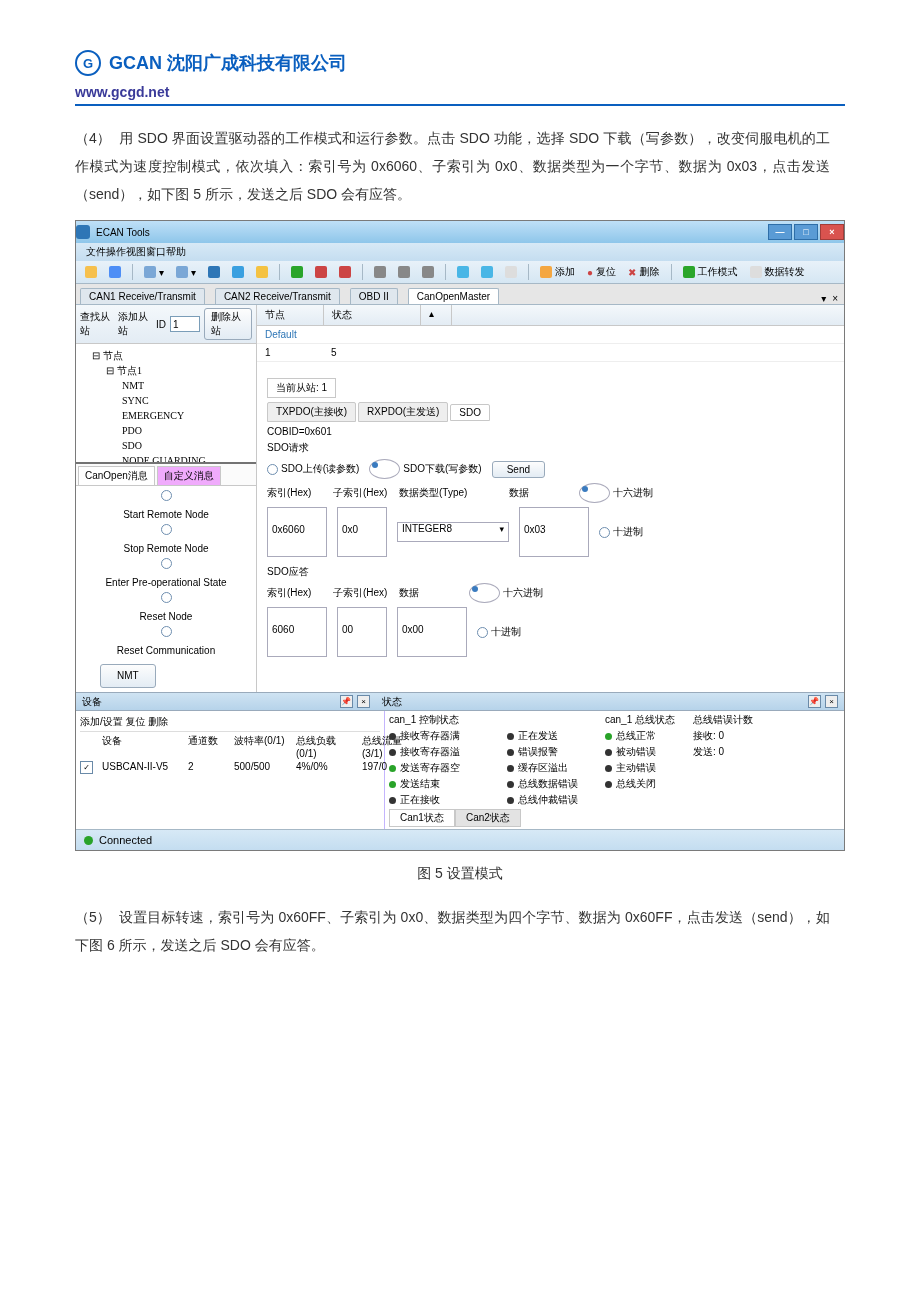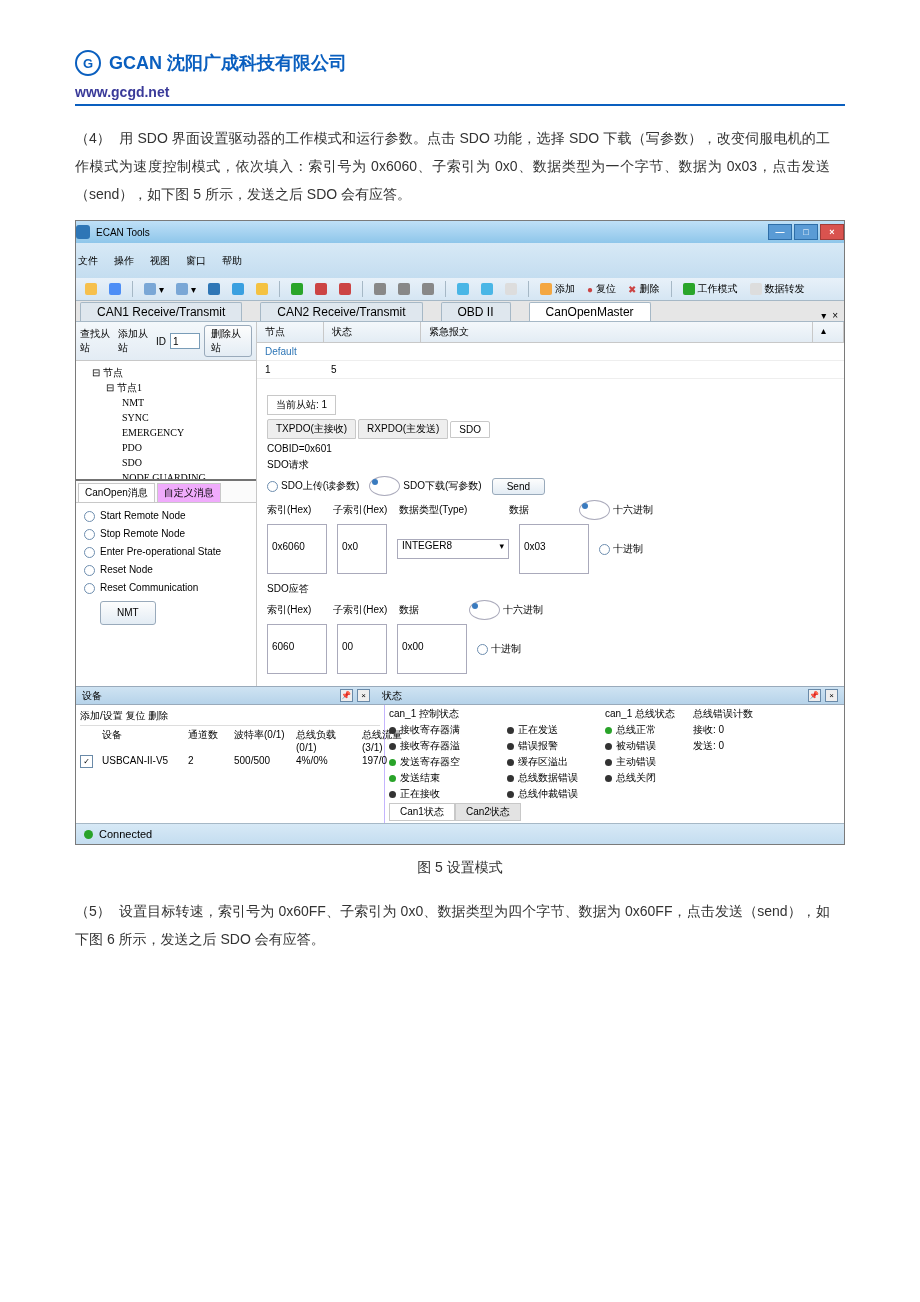--- a/index.html
+++ b/index.html
@@ -12,42 +12,42 @@
   .para .num { display:inline-block; width:44px; }
   .fig-cap { text-align:center; margin:14px 0 20px 0; }
 
   
   .shot { border:1px solid #7a7a7a; font-family:Tahoma,SimSun,Arial,sans-serif; font-size:10px; color:#000; background:#ececec; }
   .titlebar { background:linear-gradient(#bfe0f7,#8ec6ea); height:22px; display:flex; align-items:center; padding:0 0; }
   .titlebar .ico { width:14px; height:14px; background:#2e76b6; border-radius:3px; margin-right:6px; }
   .tb-space { flex:1; }
   .tb-btn { width:22px; height:14px; margin-left:2px; background:#5a9bd5; border:1px solid #2e6ea8; display:flex; align-items:center; justify-content:center; color:#fff; font-weight:bold; font-size:9px;}
   .tb-btn.close { background:#d9534f; border-color:#a13c39; }
-  .menubar { background:linear-gradient(#d7e9f6,#c4ddf0); height:35px; display:flex; align-items:center; padding-left:2px; gap:16px; font-size:10px;}
+  .menubar { background:linear-gradient(#d7e9f6,#c4ddf0); height:18px; display:flex; align-items:center; padding-left:10px; font-size:10px;}
   .toolbar { background:linear-gradient(#e8f1f9,#d5e6f3); height:22px; display:flex; align-items:center; padding:0 6px; gap:6px; border-bottom:1px solid #a6b8c6;}
   .toolbar .sep { width:1px; height:16px; background:#a6b8c6; margin:0 2px; }
   .toolbar .btn { display:flex; align-items:center; gap:3px; padding:0 3px; }
   .ic { width:12px; height:12px; display:inline-block; border-radius:2px; }
   .tabs { background:#e6e6e6; height:20px; display:flex; align-items:flex-end; padding-left:4px; border-bottom:1px solid #a6b8c6;}
-  .tab { background:#fff; border:1px solid #a6b8c6; border-bottom:none; padding:2px 16px; margin-right:18px; font-size:12px; border-radius:2px 2px 0 0;}
+  .tab { background:#fff; border:1px solid #a6b8c6; border-bottom:none; padding:2px 8px; margin-right:10px; font-size:10px; border-radius:2px 2px 0 0;}
   .tab.inact { background:#dfe7ee;}
   .tabs .rt { flex:1; display:flex; justify-content:flex-end; align-items:center; padding-right:6px; gap:6px;}
   .body2 { display:flex; background:#fff; }
   .lcol { width:180px; border-right:1px solid #c8c8c8; display:flex; flex-direction:column; }
   .lcol .row1 { display:flex; align-items:center; gap:4px; padding:3px 4px; border-bottom:1px solid #c8c8c8; background:linear-gradient(#f4f8fb,#e3ecf4);}
   .lcol input[type=text]{ width:24px; height:14px; border:1px solid #7a9db8; font-size:10px; padding:0 2px;}
   .lcol .minibtn { border:1px solid #9ab; background:linear-gradient(#fdfdfd,#e3ecf4); padding:1px 6px; border-radius:3px; font-size:10px;}
   .tree { padding:4px 6px; line-height:15px; font-size:10px; font-family:Tahoma,SimSun; height:110px;}
   .tree .n1{ padding-left:10px;} .tree .n2{ padding-left:24px;} .tree .n3{ padding-left:40px;}
   .lbox { border-top:2px solid #737373; }
   .lbox .ltabs { display:flex; background:#fbfbfb; border-bottom:1px solid #c8c8c8;}
   .lbox .lt { border:1px solid #c8c8c8; border-bottom:none; padding:2px 6px; font-size:10px; margin:2px 0 0 2px; background:#fff;}
   .lbox .lt.in{ background:#f0abfc;}
   .radio-col { padding:4px 8px; font-size:10px; line-height:18px; }
-  .radio-col .it{ display:flex; align-items:center; gap:5px;}
+  .radio-col .it{ display:flex; align-items:center; gap:5px;flex-direction:column;}
   .radio-col .dot{ width:9px; height:9px; border:1px solid #6e8eaf; border-radius:50%; background:#fff;}
   .radio-col .mbtn{ display:inline-block; border:1px solid #9ab; background:linear-gradient(#fdfdfd,#e3ecf4); padding:2px 16px; border-radius:3px; margin:4px 0 0 16px;}
   .rcol { flex:1; display:flex; flex-direction:column; }
   .rcol .grid-hdr { display:flex; background:linear-gradient(#f4f8fb,#e3ecf4); border-bottom:1px solid #c8c8c8; font-size:10px;}
   .rcol .grid-hdr div{ padding:3px 8px; border-right:1px solid #c8c8c8;}
   .rcol .grid-row { display:flex; font-size:10px; border-bottom:1px solid #eee;}
   .rcol .grid-row div{ padding:3px 8px;}
   .blank { height:12px; background:#fff;}
   .sbox { border:1px solid #c8c8c8; margin:4px; padding:4px 6px; font-size:10px; }
   .sbox .trow{ display:flex; align-items:center; gap:2px; margin-bottom:4px;}
@@ -245,21 +245,20 @@
               </div>
             <span class="mbtn">NMT</span>
           </div>
         </div>
       </div>
 
       <div class="rcol">
         <div class="grid-hdr">
           <div style="width:50px">节点</div>
           <div style="width:80px">状态</div>
-          <div style="flex:1">紧急报文</div>
           <div style="width:14px">▴</div>
         </div>
         <div class="grid-row">
             <div style="width:50px;color:#2e76b6">Default</div>
             <div></div>
           </div>
         <div class="grid-row">
             <div style="width:50px">1</div>
             <div>5</div>
           </div>

